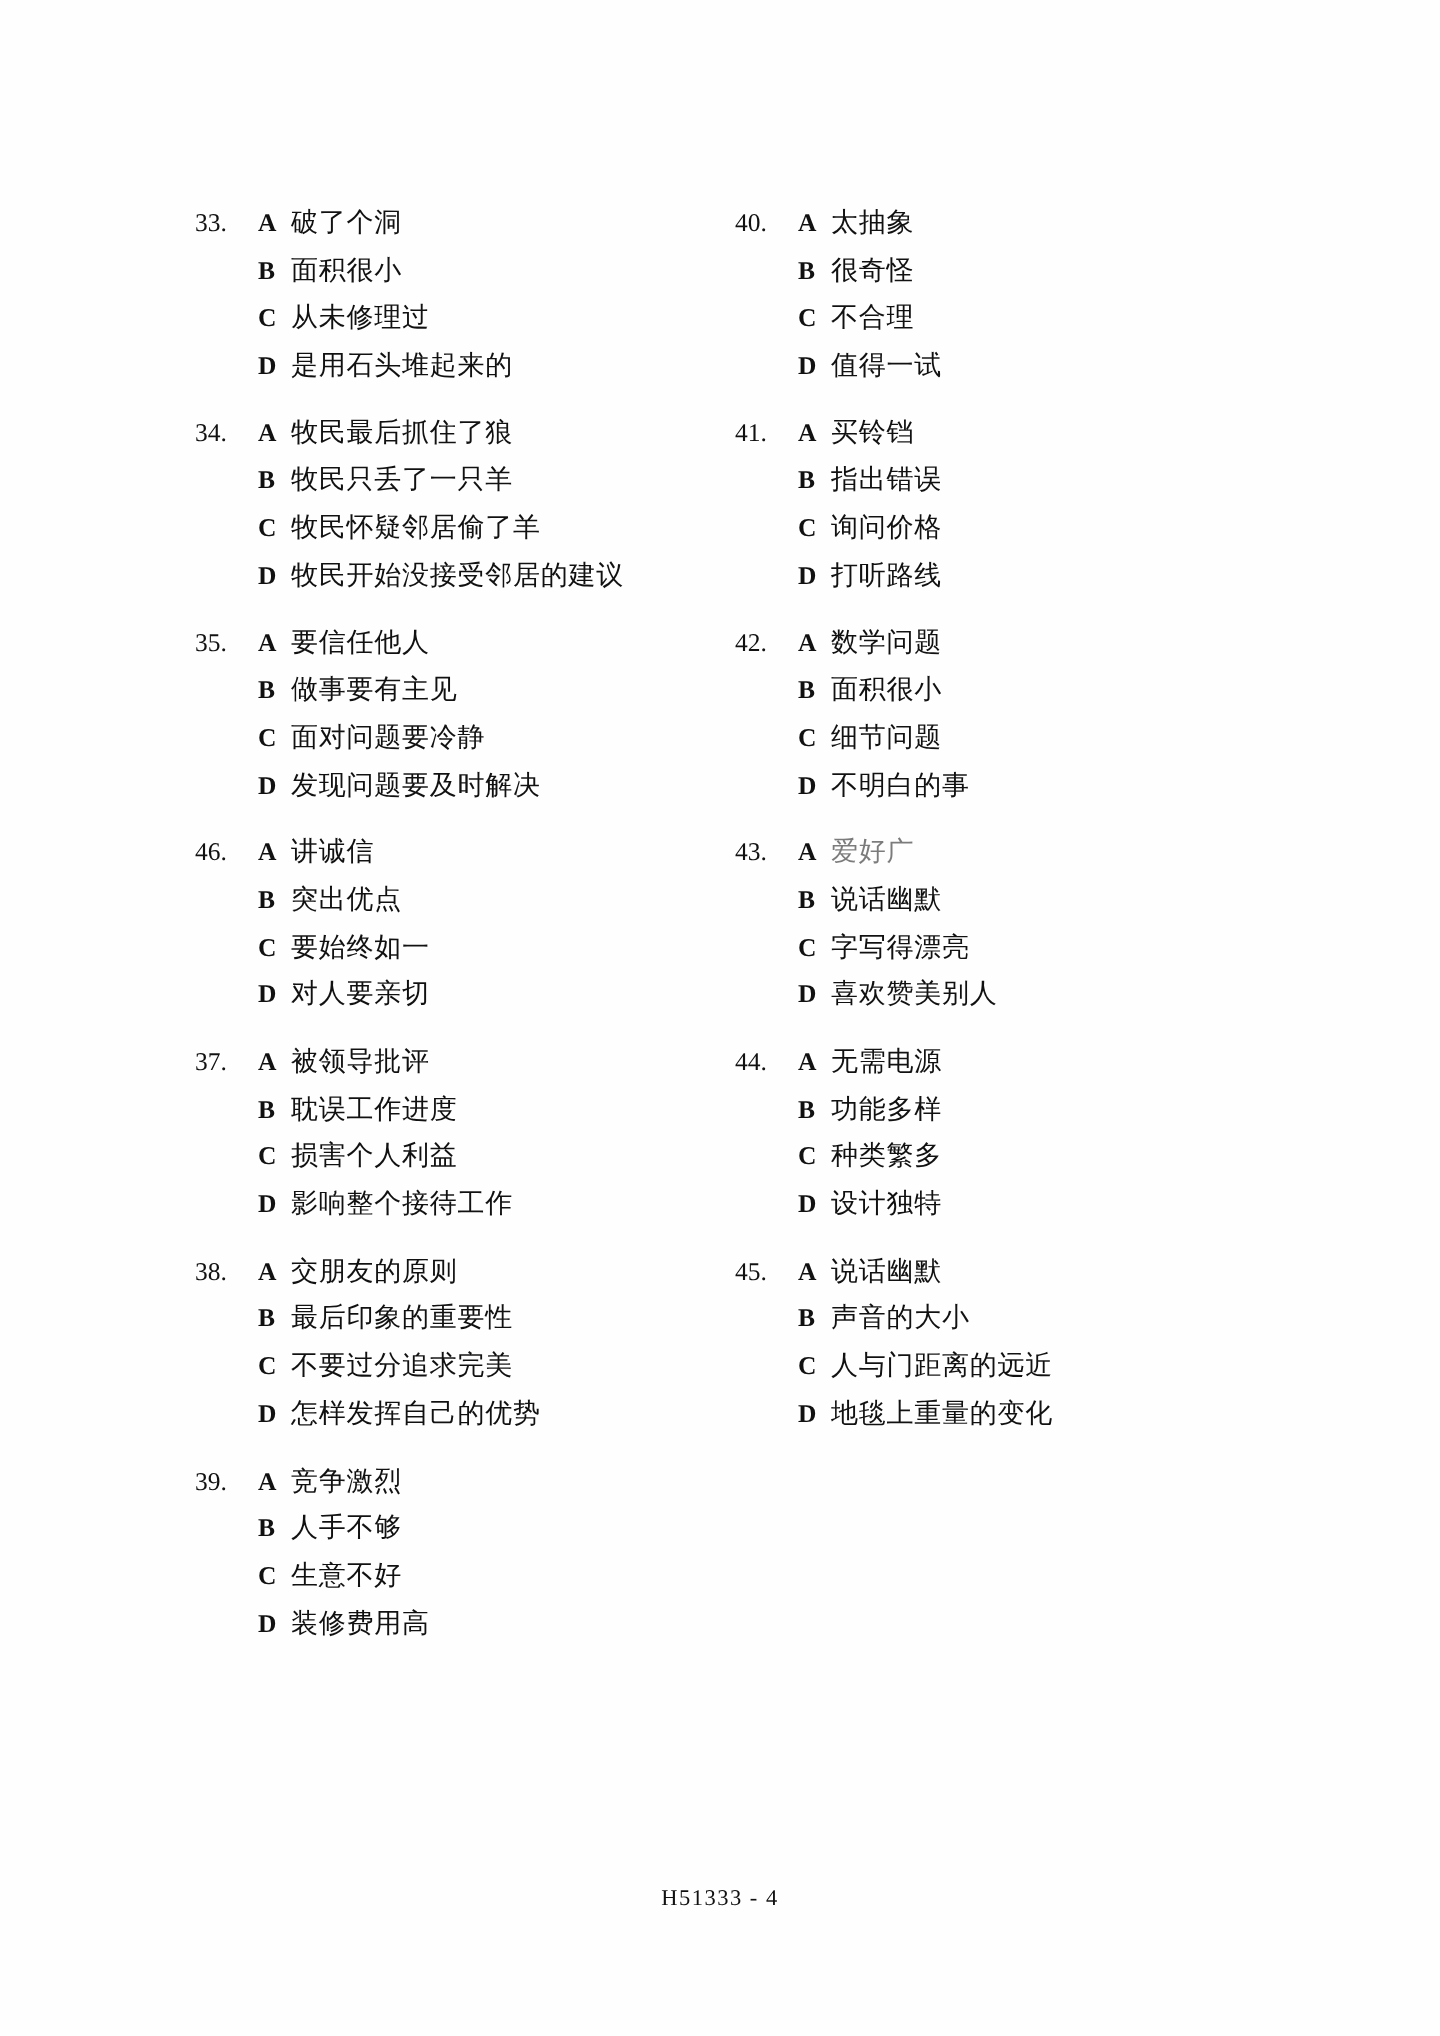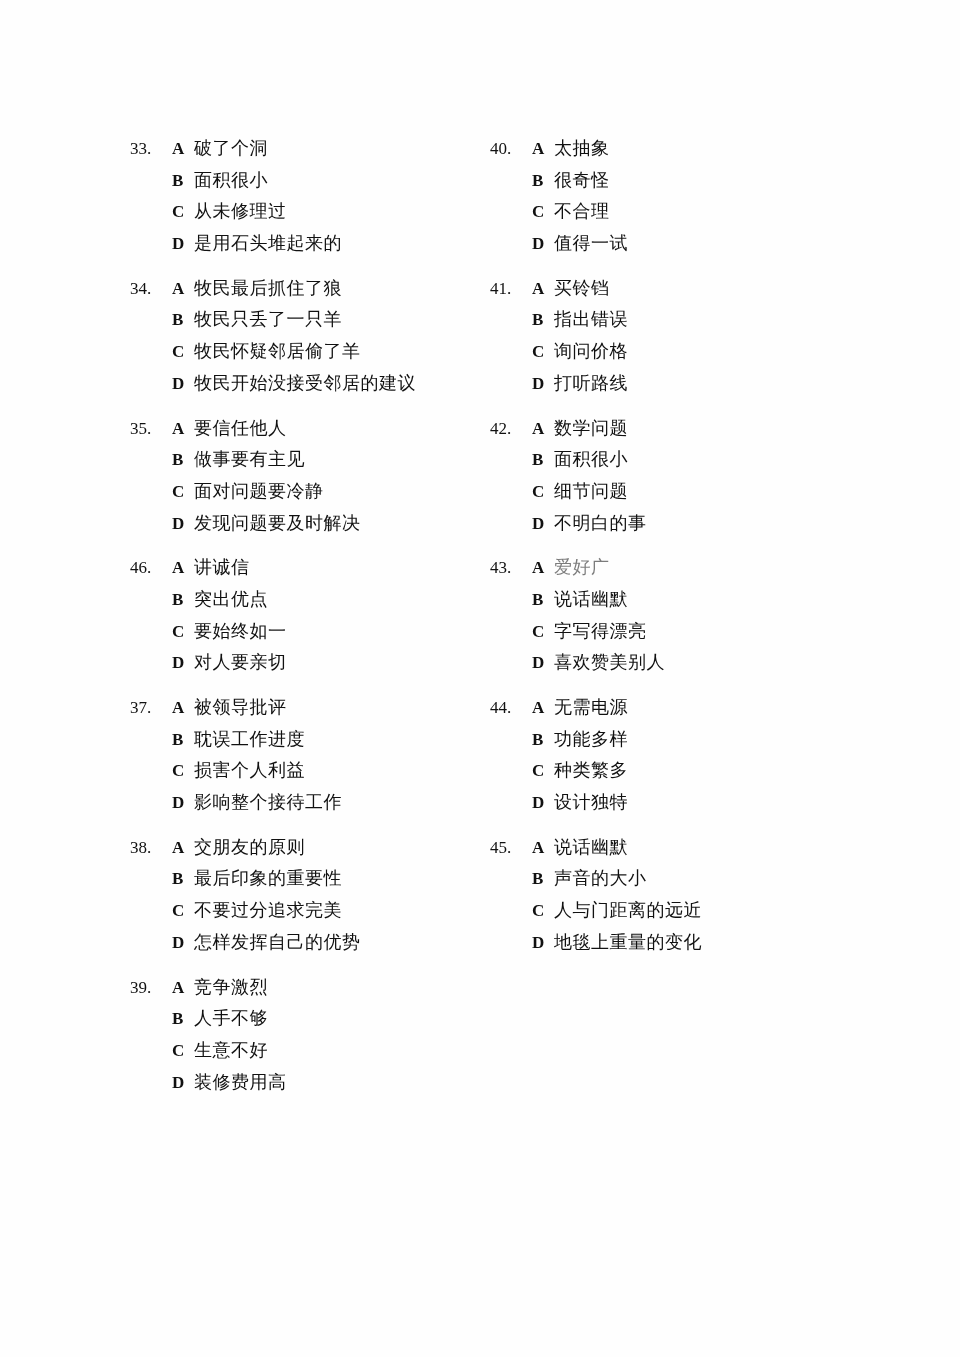--- a/index.html
+++ b/index.html
@@ -397,13 +397,14 @@
             <span class="opt-letter">D</span>
             <span class="opt-text">地毯上重量的变化</span>
           </div>
         </div>
 
       </div>
 
     </div>
   </div>
 
+  <div class="footer">H51333 - 4</div>
 </div>
 
 </body></html>

